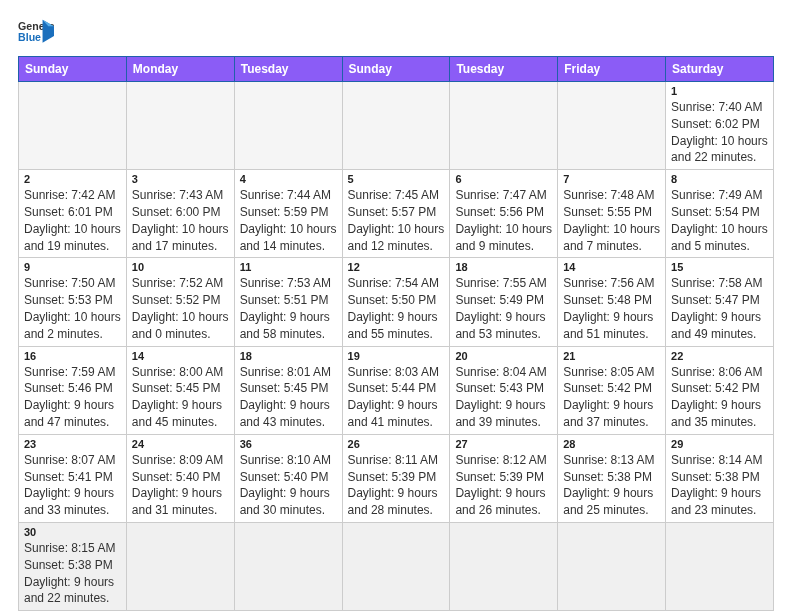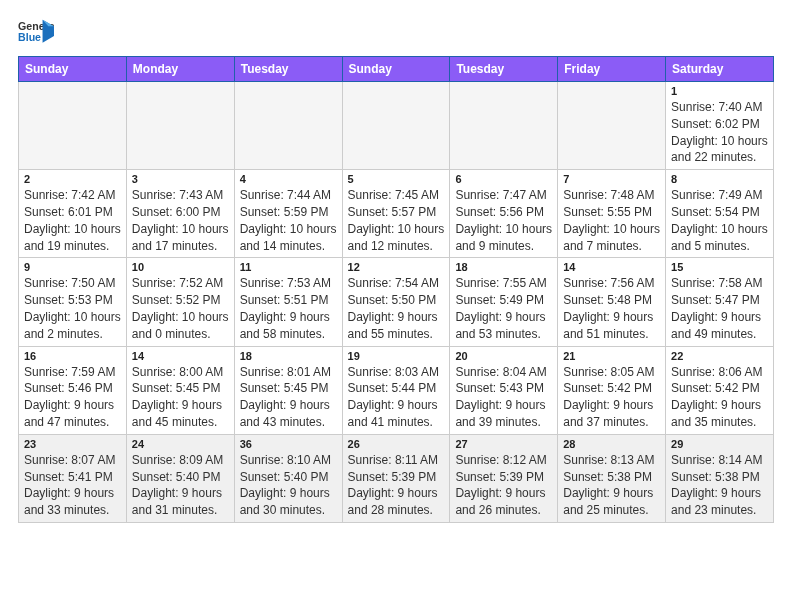--- a/index.html
+++ b/index.html
@@ -247,15 +247,27 @@
           </td>
           <td>
             <span class="day-num">28</span>
             <div class="day-info">Sunrise: 8:13 AM<br>Sunset: 5:38 PM<br>Daylight: 9 hours<br>and 25 minutes.</div>
           </td>
           <td>
             <span class="day-num">29</span>
             <div class="day-info">Sunrise: 8:14 AM<br>Sunset: 5:38 PM<br>Daylight: 9 hours<br>and 23 minutes.</div>
           </td>
         </tr>
+        <tr class="last-row">
+          <td>
+            <span class="day-num">30</span>
+            <div class="day-info">Sunrise: 8:15 AM<br>Sunset: 5:38 PM<br>Daylight: 9 hours<br>and 22 minutes.</div>
+          </td>
+          <td class="empty"></td>
+          <td class="empty"></td>
+          <td class="empty"></td>
+          <td class="empty"></td>
+          <td class="empty"></td>
+          <td class="empty"></td>
+        </tr>
       </tbody>
   </table>
 </div>
 
 </body></html>

